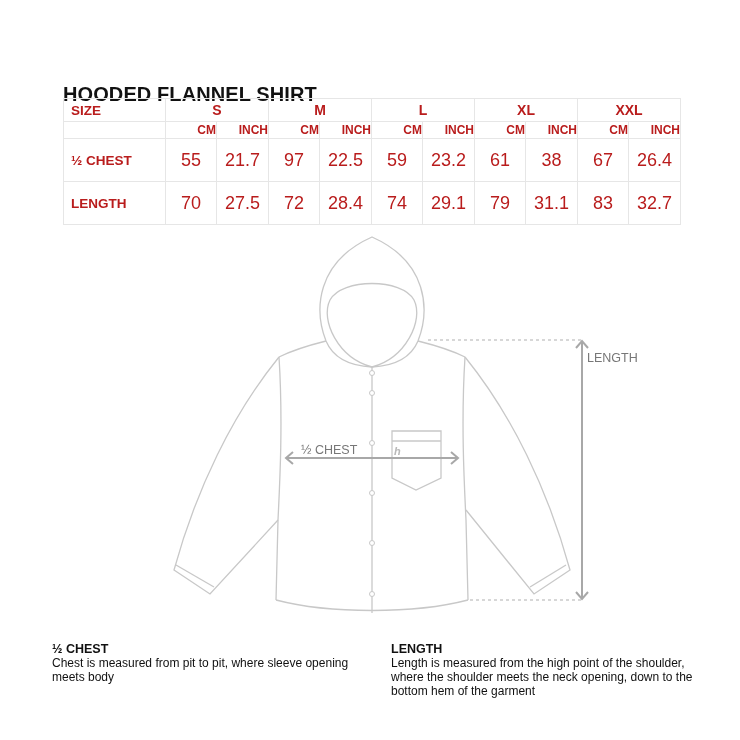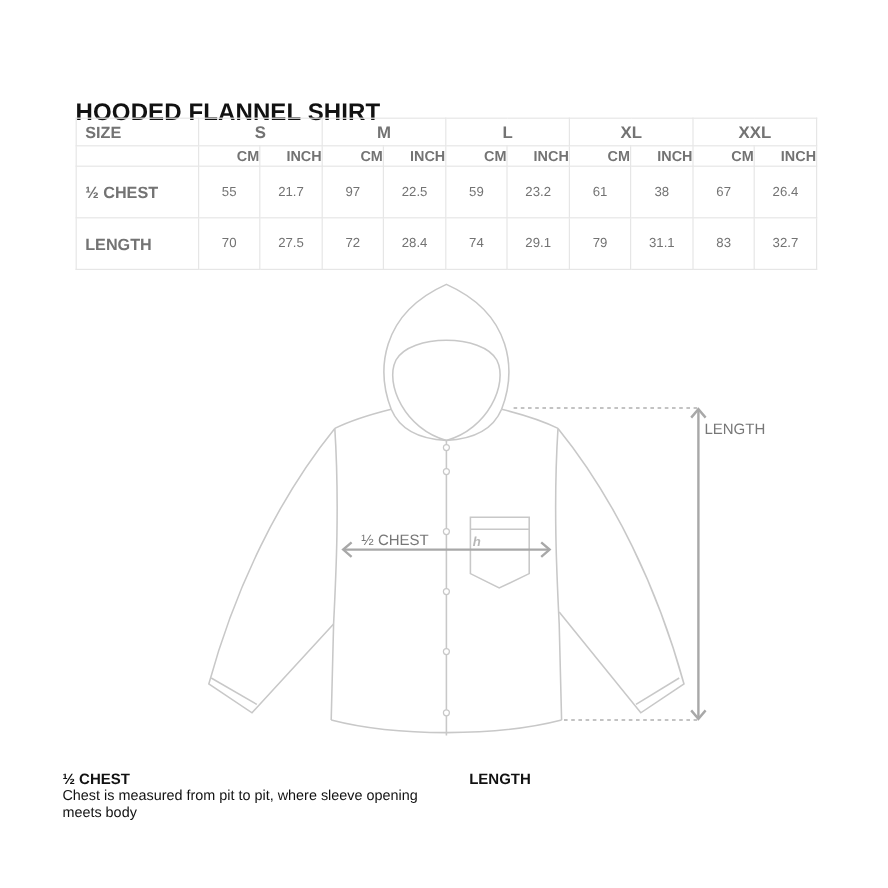--- a/index.html
+++ b/index.html
@@ -1,24 +1,24 @@
 <!DOCTYPE html>
 <html><head>
 <meta charset="utf-8">
 <style>
   html, body { margin:0; padding:0; background:#ffffff; }
   body { width:740px; height:740px; position:relative; overflow:hidden;
          font-family:"Liberation Sans", sans-serif; color:#111; }
   .title { position:absolute; left:63px; top:36px; font-size:20px; font-weight:bold; letter-spacing:0.1px;margin-top:47px; }
   table.size { position:absolute; left:63px; top:98px; width:617px; border-collapse:collapse; table-layout:fixed; }
-  table.size td { border:1px solid #e6e6e6; text-align:center; font-size:13px; padding:0; color:#737373; }
+  table.size td { border:1px solid #e6e6e6; text-align:center; font-size:13px; padding:0; color:#b91c1c; }
   table.size td.lbl { text-align:left; padding-left:7px; font-weight:bold; font-size:13.5px; }
   tr.r-size td { height:22px; font-weight:bold; font-size:14px; }
   tr.r-unit td { height:16px; font-weight:bold; font-size:12px;text-align:right; }
-  tr.r-data td { height:42px; font-size:11px; }
+  tr.r-data td { height:42px; font-size:18px; }
   .diagram { position:absolute; left:0; top:0; width:740px; height:740px; pointer-events:none; }
   .lbl-svg { font-family:"Liberation Sans", sans-serif; font-size:12.5px; fill:#777; }
   .desc { position:absolute; top:642px; font-size:12px; line-height:14px; color:#111; font-family:"Liberation Sans", sans-serif; }
   .desc .h { font-weight:bold; font-size:12.5px; }
   .desc.left { left:52px; width:300px; }
   .desc.right { left:391px; width:320px; }
 </style>
 </head>
 <body>
 
@@ -147,13 +147,14 @@
   </g>
   <text class="lbl-svg" x="587" y="362">LENGTH</text>
 </svg>
 
 <div class="desc left">
   <div class="h">½ CHEST</div>
   <div>Chest is measured from pit to pit, where sleeve opening meets body</div>
 </div>
 <div class="desc right">
   <div class="h">LENGTH</div>
+  <div>Length is measured from the high point of the shoulder, where the shoulder meets the neck opening, down to the bottom hem of the garment</div>
 </div>
 
 </body></html>

